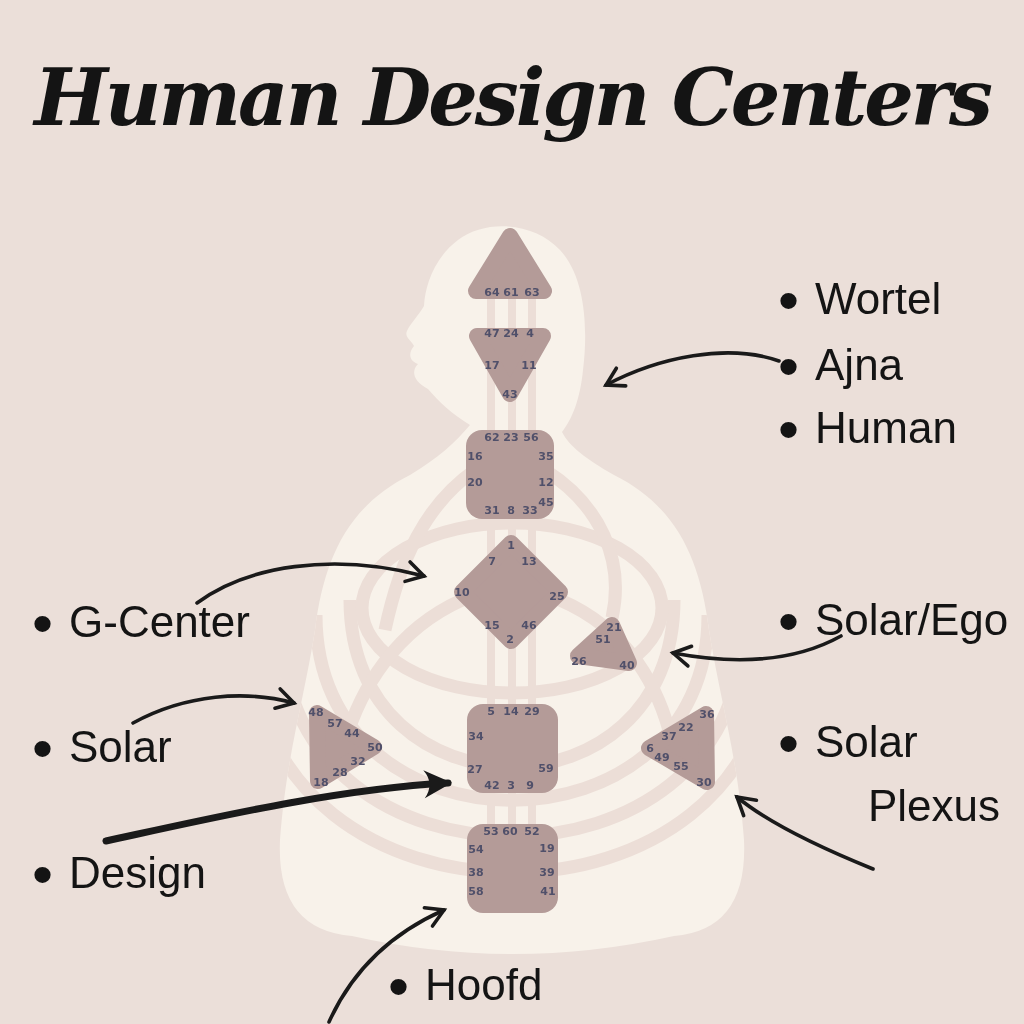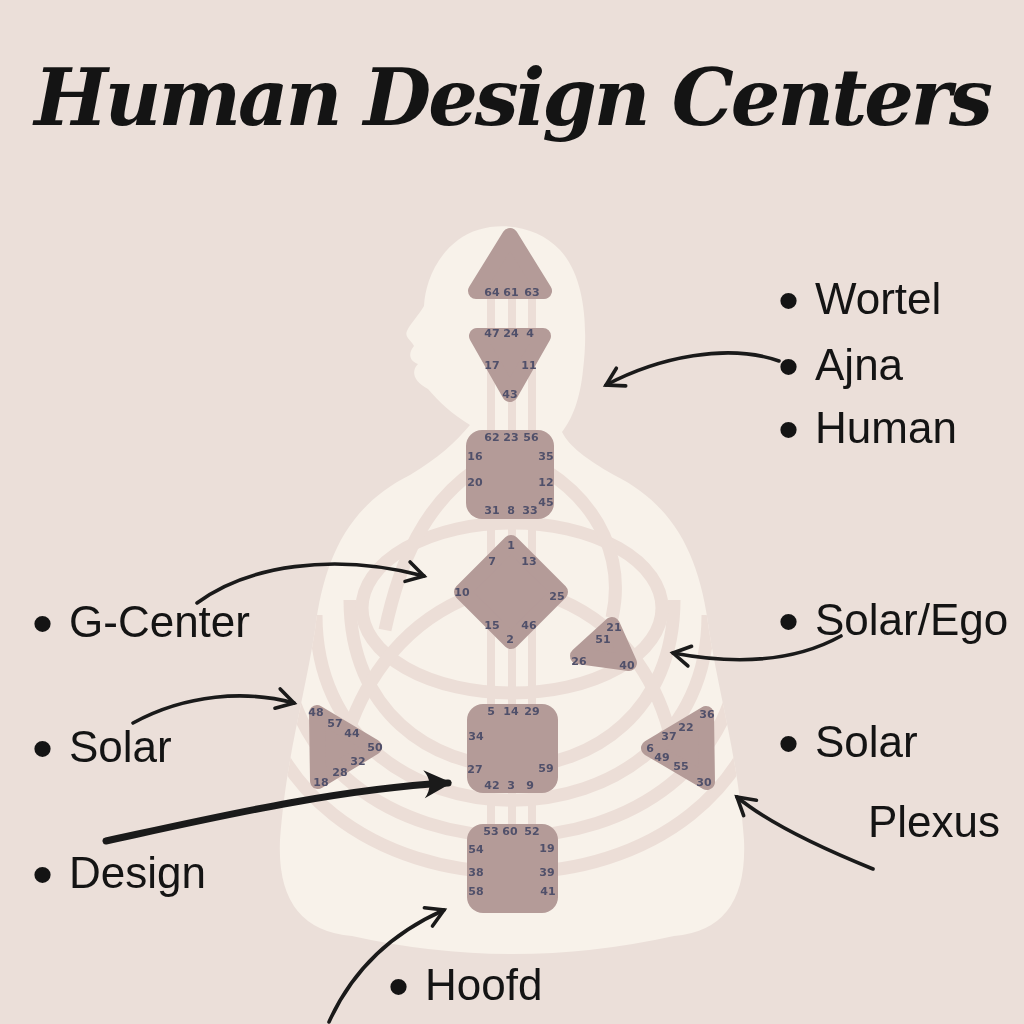--- a/index.html
+++ b/index.html
@@ -210,21 +210,21 @@
   </div>
 
   <div class="label" style="left:778px;top:620px;">
     <span class="bullet">•</span>
     <span>Solar/Ego</span>
   </div>
   <div class="label" style="left:778px;top:742px;">
     <span class="bullet">•</span>
     <span>Solar</span>
   </div>
-  <div class="label noBullet" style="left:868px;top:806px;margin-top:16px;">
+  <div class="label noBullet" style="left:868px;top:806px;">
     <span>Plexus</span>
   </div>
 
   <div class="label" style="left:388px;top:985px;">
     <span class="bullet">•</span>
     <span>Hoofd</span>
   </div>
 
 </div>
 

